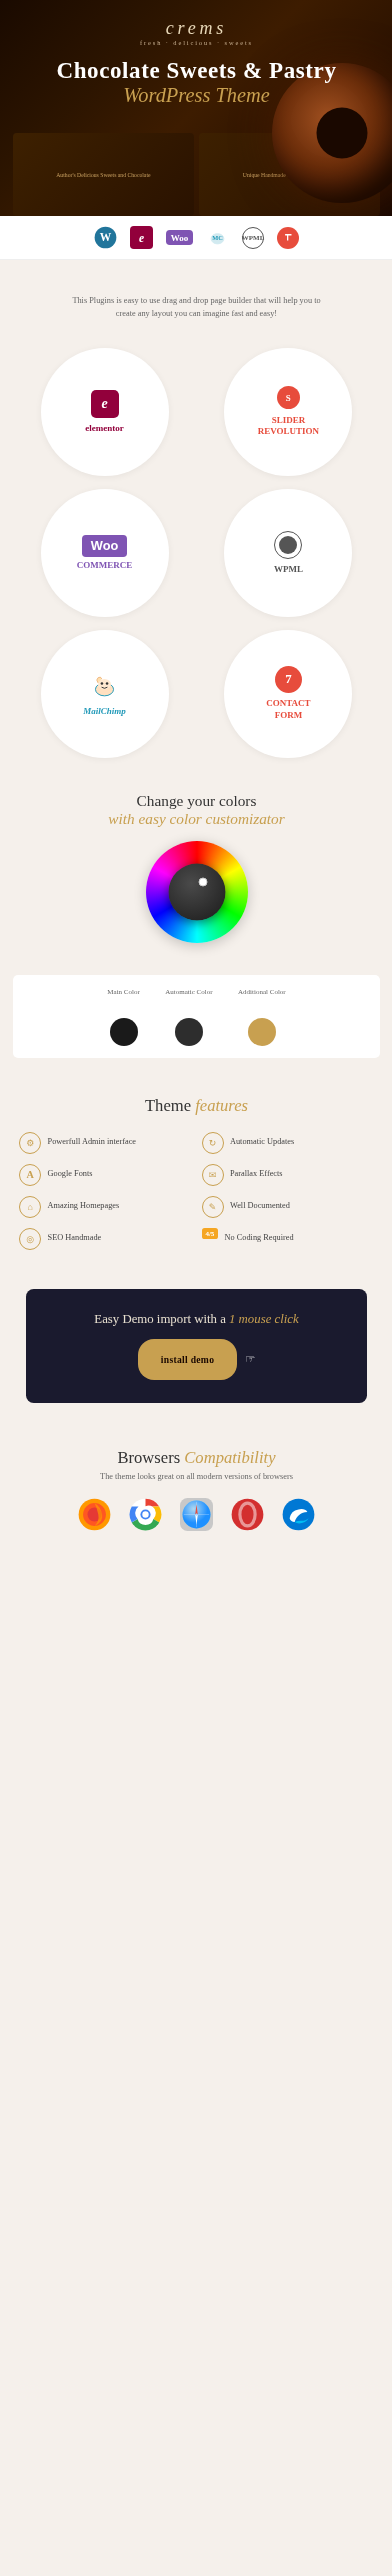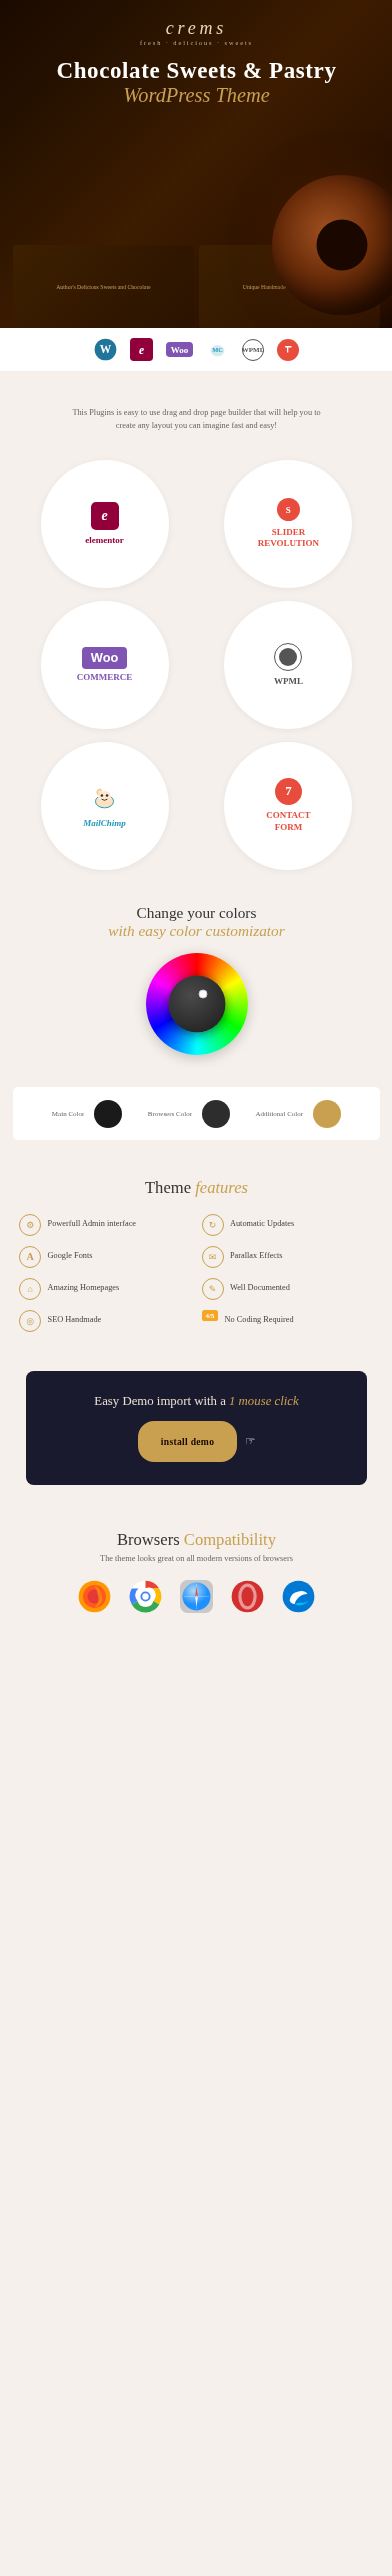--- a/index.html
+++ b/index.html
@@ -6,21 +6,21 @@
     body {
       width: 393px;
       background: #f5f0eb;
       font-family: 'Georgia', serif;
       overflow-x: hidden;
     }
 
     
     .hero {
       width: 393px;
-      height: 328px;
+      height: 216px;
       background: linear-gradient(135deg, #1a0a00 0%, #2d1500 30%, #3d1c00 50%, #1a0800 100%);
       position: relative;
       display: flex;
       flex-direction: column;
       align-items: center;
       justify-content: flex-start;
       overflow: hidden;
     }
     .hero-logo {
       margin-top: 18px;
@@ -351,23 +351,23 @@
       gap: 25.5px;
       margin: 6.4px 0 19px;
       padding: 12.8px 19px;
       background: #fff;
       border-radius: 5.1px;
       margin-left: 12.8px;
       margin-right: 12.8px;
     }
     .swatch-item {
       display: flex;
-      flex-direction: row;
-      align-items: center;
-      gap: 10px;
+      flex-direction: column;
+      align-items: center;
+      gap: 22px;
     }
     .swatch-label {
       font-size: 7px;
       color: #666;
     }
     .swatch-circle {
       width: 28px;
       height: 28px;
       border-radius: 50%;
     }
@@ -463,20 +463,21 @@
       text-align: center;
     }
     .browsers-section .heading {
       font-size: 16.6px;
       color: #333;
       font-weight: normal;
       margin-bottom: 3.8px;
     }
     .browsers-section .heading .accent {
       color: #c8a050;
+      font-style: italic;
     }
     .browsers-section .subtext {
       font-size: 8.3px;
       color: #666;
       margin-bottom: 15.3px;
     }
     .browser-icons {
       display: flex;
       justify-content: center;
       gap: 12.8px;
@@ -667,21 +668,21 @@
     </div>
   </div>
 </section>
 
 <div class="color-swatches">
   <div class="swatch-item">
     <div class="swatch-label">Main Color</div>
     <div class="swatch-circle" style="background:#1a1a1a;"></div>
   </div>
   <div class="swatch-item">
-    <div class="swatch-label">Browsers Color</div>
+    <div class="swatch-label">Automatic Color</div>
     <div class="swatch-circle" style="background:#2d2d2d;"></div>
   </div>
   <div class="swatch-item">
     <div class="swatch-label">Additional Color</div>
     <div class="swatch-circle" style="background:#c8a050;"></div>
   </div>
 </div>
 
 <section class="features-section">
   <h2 class="heading">

